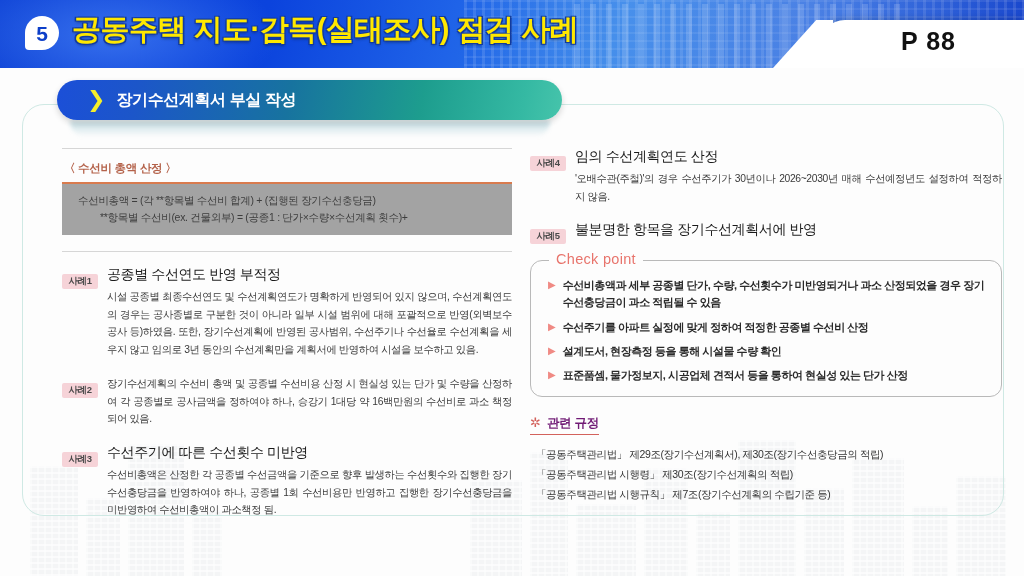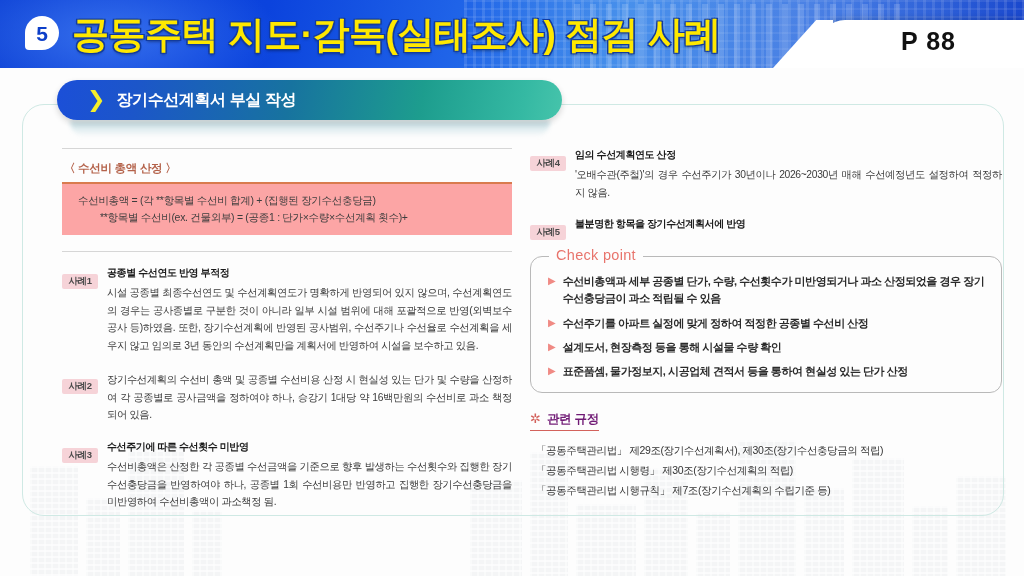--- a/index.html
+++ b/index.html
@@ -50,21 +50,21 @@
     background:radial-gradient(ellipse at center,rgba(90,150,255,.55) 0%,rgba(10,60,210,0) 70%);
   }
   .badge-num{
     position:absolute;left:25px;top:16px;width:34px;height:34px;
     background:#ffffff;border-radius:50% 50% 50% 12%;
     display:flex;align-items:center;justify-content:center;
     font-size:21px;font-weight:bold;color:#0d3fc9;line-height:1;
   }
   .header-title{
     position:absolute;left:72px;top:10px;
-    font-size:37px;font-weight:bold;letter-spacing:-.5px;
+    font-size:29px;font-weight:bold;letter-spacing:-.5px;
     color:#ffe800;
     text-shadow:
       -1.4px -1.4px 0 #123b9e, 1.4px -1.4px 0 #123b9e,
       -1.4px  1.4px 0 #123b9e, 1.4px  1.4px 0 #123b9e,
        0 2px 3px rgba(0,0,0,.35);
     white-space:nowrap;
   }
   .page-tag{
     position:absolute;right:0;top:20px;width:205px;height:48px;
     background:#ffffff;
@@ -114,21 +114,21 @@
   .col-left{position:absolute;left:62px;top:148px;width:450px;}
   .col-right{position:absolute;left:530px;top:148px;width:472px;}
 
   .divider{height:1px;background:#d6d6d6;margin:0 0 12px 0;}
 
   .formula-head{
     font-size:11.5px;font-weight:bold;color:#b4624a;letter-spacing:-.3px;
     margin:0 0 6px 2px;
   }
   .formula-box{
-    background:#fca5a5;border-top:2px solid #d97b4e;
+    background:#a3a3a3;border-top:2px solid #d97b4e;
     padding:8px 10px 9px 16px;
   }
   .formula-line{
     font-size:10.5px;color:#3d3d3d;line-height:1.62;white-space:nowrap;letter-spacing:-.3px;
   }
   .formula-line.ind1{padding-left:22px;}
   .formula-line.ind2{padding-left:128px;}
 
   .divider2{height:1px;background:#d6d6d6;margin:16px 0 14px 0;}
 
@@ -136,21 +136,21 @@
   .case{display:flex;margin-bottom:16px;}
   .case-badge{
     flex:0 0 auto;width:36px;height:15px;border-radius:2px;
     background:#f6d3d8;color:#4a4a4a;
     font-size:9.5px;font-weight:bold;letter-spacing:-.4px;
     display:flex;align-items:center;justify-content:center;
     margin-right:9px;margin-top:8px;
   }
   .case-body{flex:1 1 auto;}
   .case-title{
-    font-size:10px;font-weight:bold;color:#1a1a1a;letter-spacing:-.4px;
+    font-size:14px;font-weight:normal;color:#1a1a1a;letter-spacing:-.4px;
     margin-bottom:4px;
   }
   .case-text{
     font-size:10.3px;color:#3a3a3a;line-height:1.72;letter-spacing:-.35px;
     text-align:justify;
   }
 
   
   .checkbox-wrap{
     position:relative;margin-top:14px;

